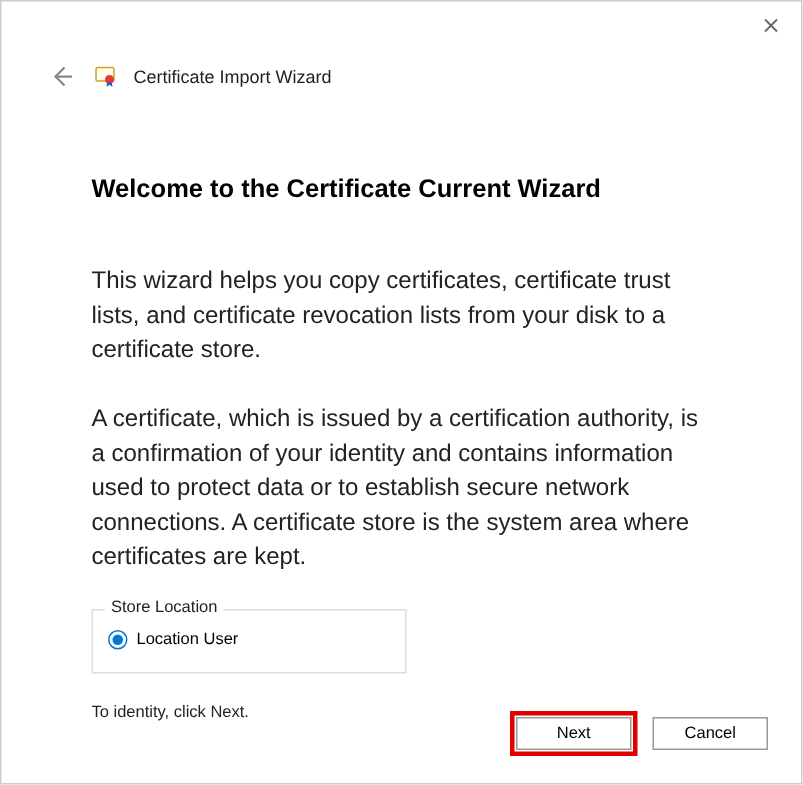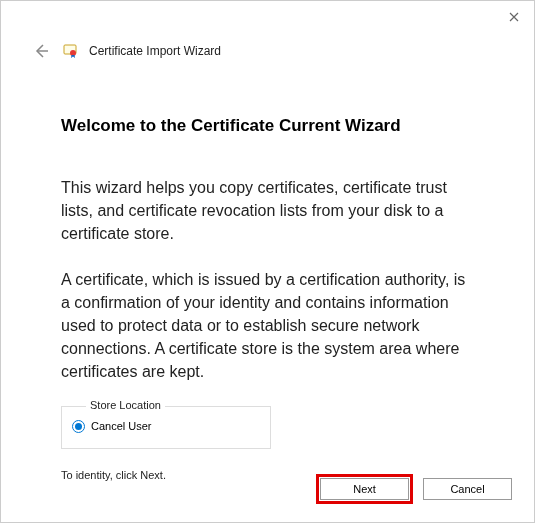--- a/index.html
+++ b/index.html
@@ -77,21 +77,20 @@
       margin-bottom: 20px;
     }
     .fieldset-legend {
       position: absolute;
       top: -8px;
       left: 8px;
       background: #fff;
       padding: 0 4px;
       font-size: 11px;
       color: #222;
-      margin-left: 16px;
     }
     .radio-row {
       display: flex;
       align-items: center;
       gap: 6px;
       padding: 5px 0;
       font-size: 11px;
     }
     .radio {
       width: 13px;
@@ -119,21 +118,21 @@
     }
     .footer {
       position: absolute;
       bottom: 18px;
       right: 22px;
       display: flex;
       gap: 10px;
       align-items: center;
     }
     .btn {
-      width: 89px;
+      width: 77px;
       height: 22px;
       font-size: 11px;
       border: 1px solid #999;
       background: #fff;
       cursor: pointer;
       display: flex;
       align-items: center;
       justify-content: center;
     }
     .highlight-next {
@@ -171,21 +170,21 @@
 
 <div class="content">
   <h1 class="welcome-heading">Welcome to the Certificate Current Wizard</h1>
   <p class="para">This wizard helps you copy certificates, certificate trust lists, and certificate revocation lists from your disk to a certificate store.</p>
   <p class="para">A certificate, which is issued by a certification authority, is a confirmation of your identity and contains information used to protect data or to establish secure network connections. A certificate store is the system area where certificates are kept.</p>
 
   <div class="fieldset">
     <span class="fieldset-legend">Store Location</span>
     <div class="radio-row">
       <span class="radio checked"></span>
-      <span>Cancel User</span>
+      <span>Location User</span>
     </div>
   </div>
 
   <p class="continue-text">To identity, click Next.</p>
 </div>
 
 <div class="footer">
   <div class="highlight-next">
     <button class="btn">Next</button>
   </div>

